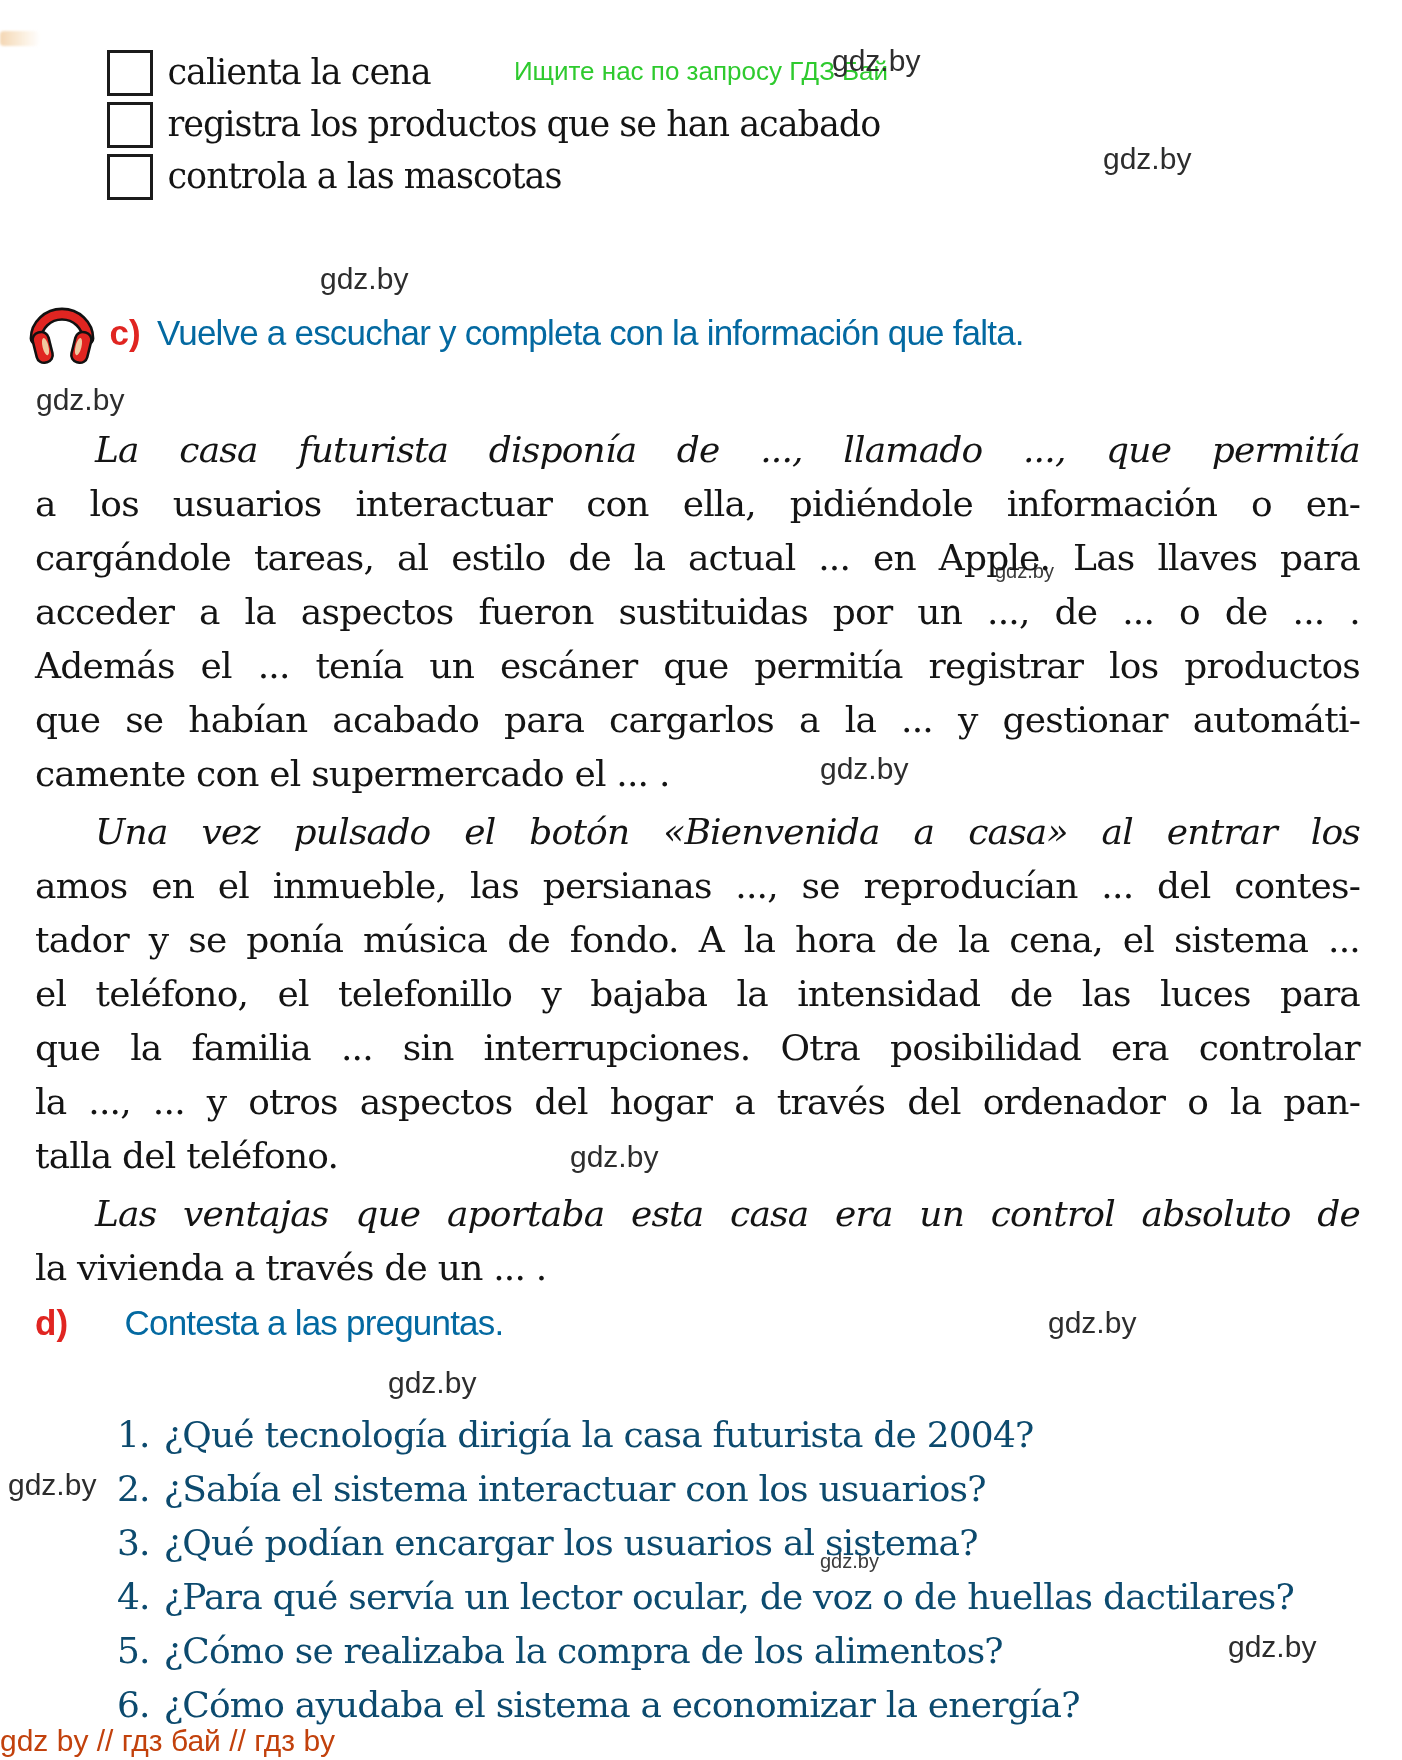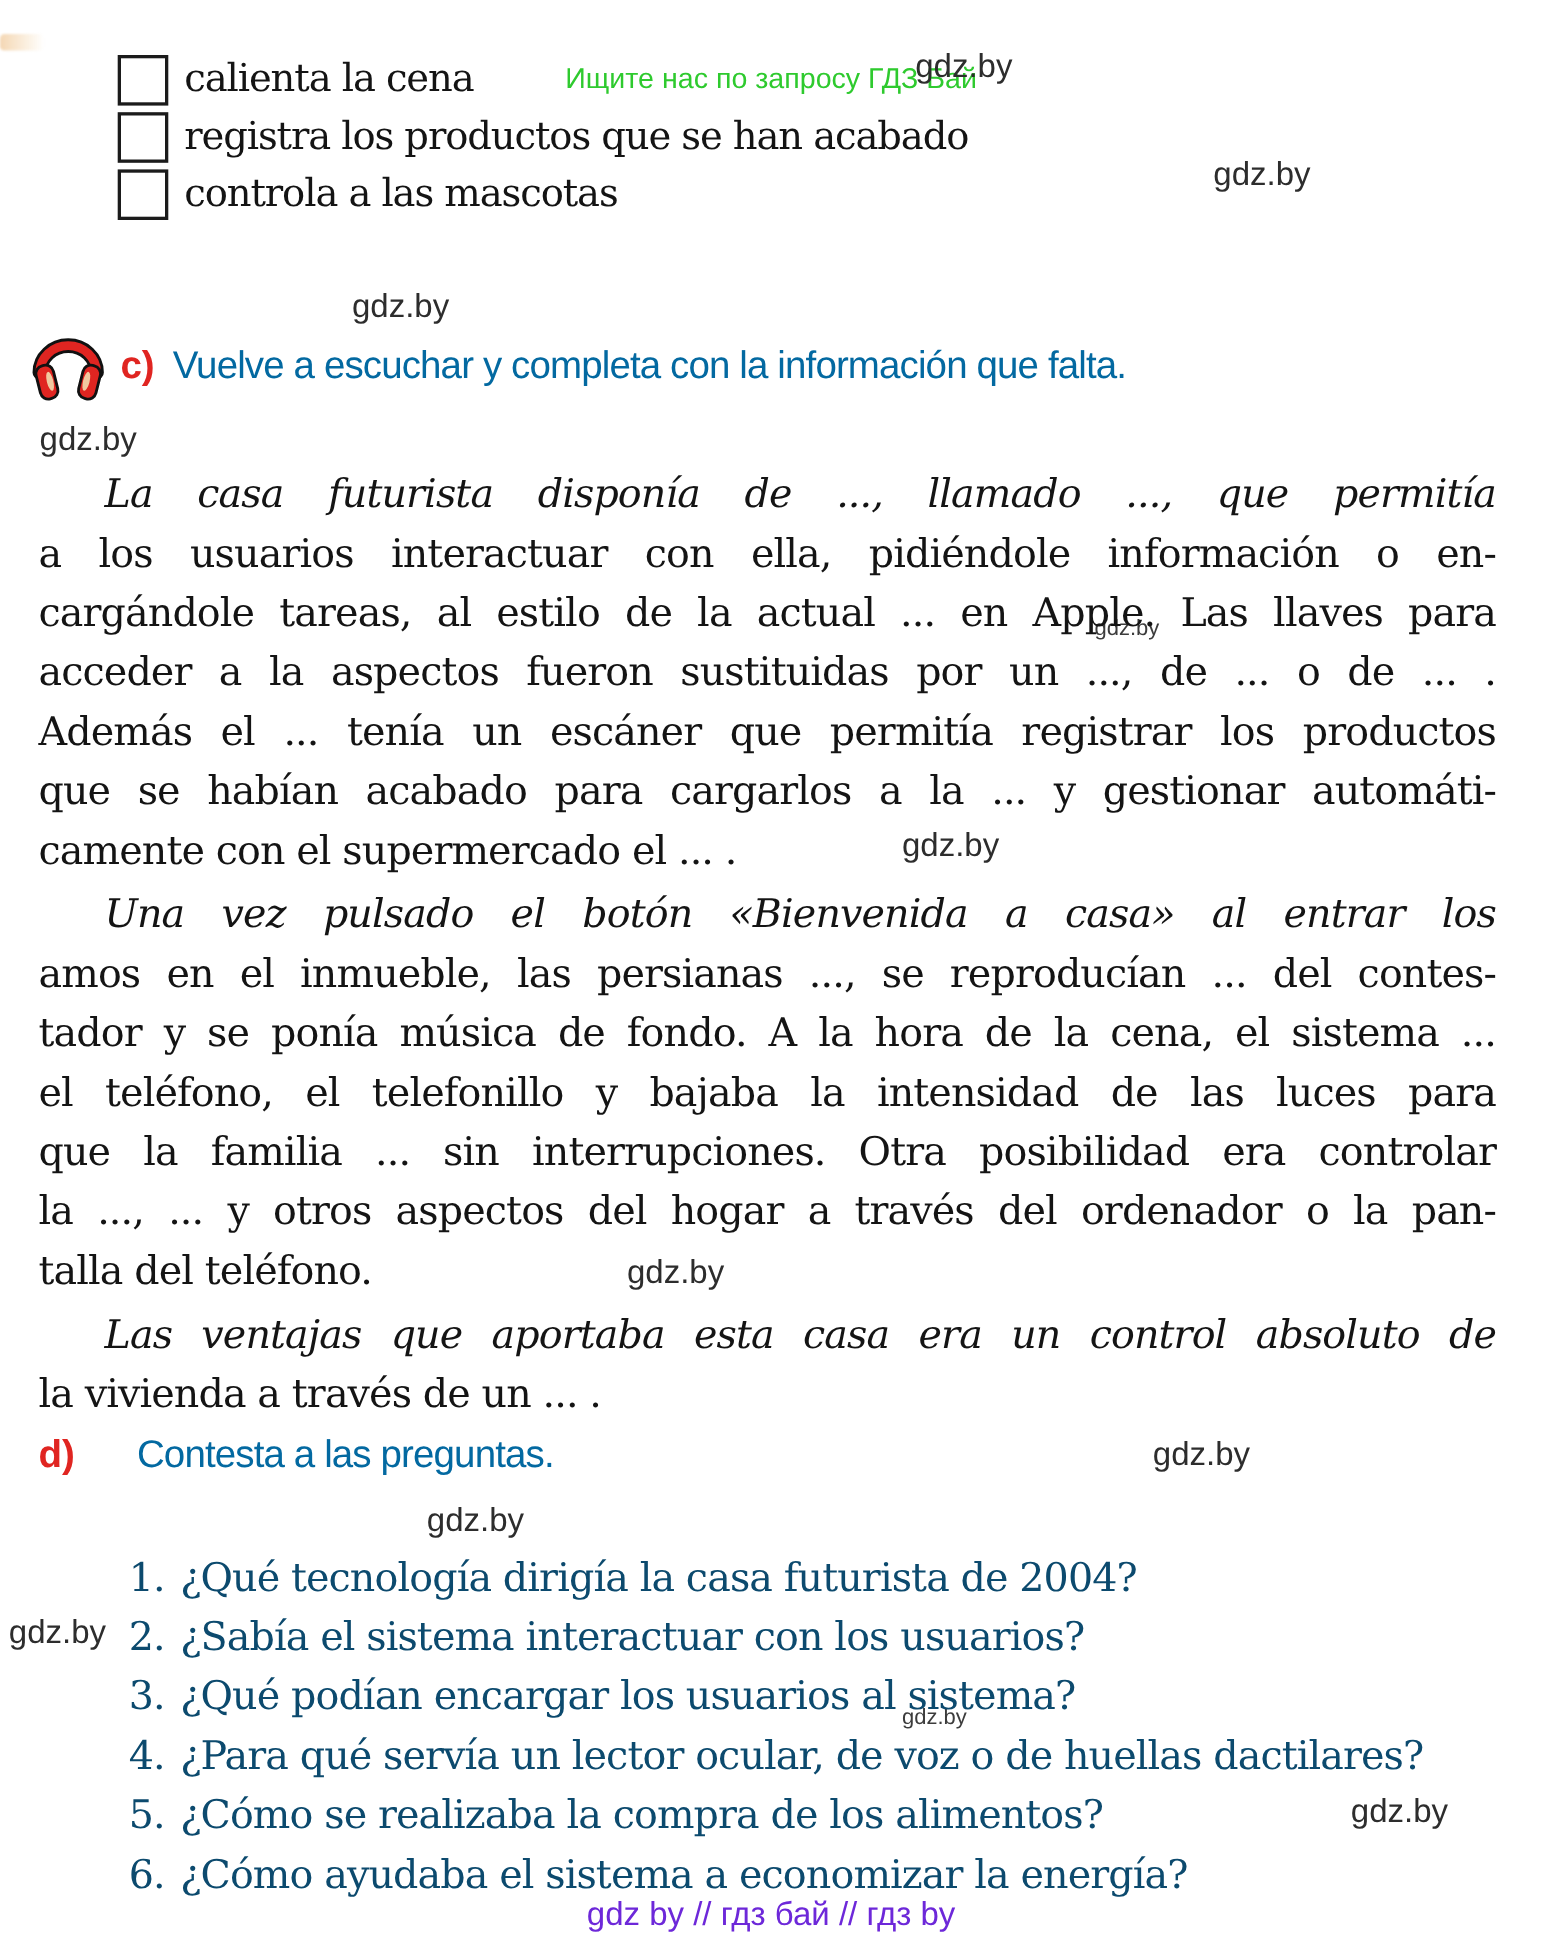--- a/index.html
+++ b/index.html
@@ -51,22 +51,22 @@
   .d-row{position:absolute;left:35px;top:1303px;white-space:nowrap;}
   .d-row .sec-instr{margin-left:40px;}
 
   
   .questions{position:absolute;left:35px;top:1408px;width:1340px;
     font-family:"DejaVu Serif","Liberation Serif",serif;font-size:36px;letter-spacing:-0.8px;color:#0c4a6e;}
   .q-row{height:54px;line-height:54px;padding-left:82px;white-space:nowrap;}
   .q-num{margin-right:14px;}
 
   
-  .promo-bottom{position:absolute;top:1724px;left:0;width:100%;text-align:center;
-    font-size:30px;font-weight:500;color:#6d28d9;}
+  .promo-bottom{position:absolute;top:1724px;left:0;width:100%;text-align:left;
+    font-size:30px;font-weight:500;color:#c2410c;}
 </style>
 </head>
 <body>
 
 <div class="page">
 
   <div class="promo-top">Ищите нас по запросу ГДЗ Бай</div>
   <div class="smudge"></div>
 
   <div class="checklist">

